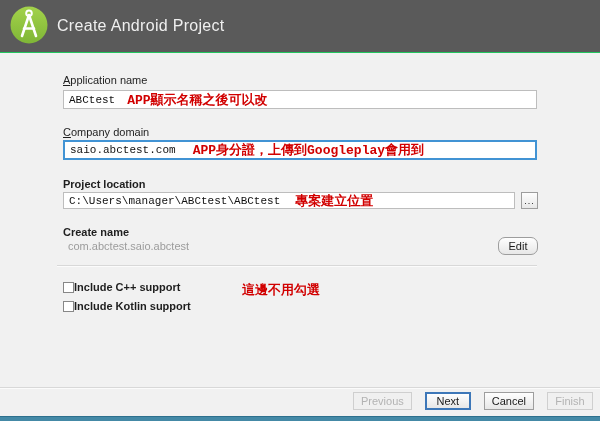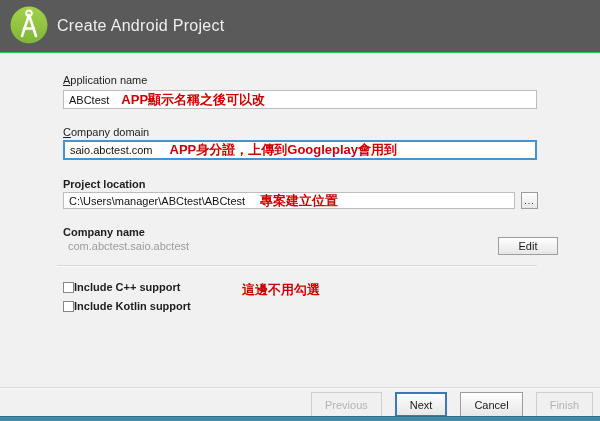--- a/index.html
+++ b/index.html
@@ -16,51 +16,51 @@
   
   .label { position:absolute; left:63px; font-size:11px; color:#1e1e1e; line-height:12px; }
   .bold { font-weight:bold; }
   .mnemonic::first-letter { text-decoration:underline; }
 
   
   .textbox {
     position:absolute; left:63px; width:474px; height:19px; box-sizing:border-box;
     background:#ffffff; border:1px solid #bdbdbd;
     display:flex; align-items:center; padding-left:5px;
-    font-size:11px; color:#111111; white-space:nowrap; overflow:hidden;
+    font-size:11px; color:#111111; white-space:nowrap; overflow:hidden;font-family:Liberation Mono, monospace;
   }
   .textbox.focused { border:2px solid #4193d4; }
   .annotation { color:#d10000; font-weight:bold; font-size:13px; white-space:nowrap; }
   .tb-ann { margin-left:12px; }
 
   .grayvalue { position:absolute; left:68px; font-size:11px; color:#9c9c9c; }
 
   
   .btn {
     box-sizing:border-box; background:linear-gradient(#fefefe,#e7e7e7);
     border:1px solid #9d9d9d; color:#1a1a1a; font-size:11px;
     display:flex; align-items:center; justify-content:center;
     font-family:"Liberation Sans", sans-serif; cursor:default;
   }
   .browse-btn { position:absolute; left:521px; top:192px; width:17px; height:17px; font-size:9px; letter-spacing:1px; }
-  .edit-btn { position:absolute; left:498px; top:237px; width:60px; height:18px; }
+  .edit-btn { position:absolute; left:498px; top:237px; width:40px; height:18px;border-radius:7px; }
 
   .divider { position:absolute; height:1px; background:#d8d8d8; box-shadow:0 1px 0 #fbfbfb; }
   .divider.mid { left:57px; top:265px; width:480px; }
   .divider.footer-line { left:0; top:387px; width:600px; }
 
   
   .check-row { position:absolute; left:63px; display:flex; align-items:center; }
   .checkbox { width:11px; height:11px; box-sizing:border-box; background:#ffffff; border:1px solid #878787; }
   .check-label { font-size:11px; font-weight:bold; color:#1e1e1e; }
   .check-ann { position:absolute; left:242px; top:281px; }
 
   
   .footer-buttons { position:absolute; top:392px; right:7px; display:flex; gap:13px; }
-  .footer-buttons .btn { height:25px; padding:0 13px; min-width:46px;text-align:center; }
+  .footer-buttons .btn { height:18px; padding:0 7px; min-width:46px;text-align:center; }
   .btn.disabled { color:#b3b3b3; border-color:#cfcfcf; background:#f0f0f0; }
   .btn.default { border:2px solid #3d77b8; }
 
   .accent-bar { position:absolute; left:0; bottom:0; width:600px; height:5px; background:#4489a6; border-top:1px solid #2d708d; box-sizing:border-box; }
 </style>
 </head>
 <body>
 
 <div class="dialog">
 
@@ -92,21 +92,21 @@
     <span class="annotation" style="margin-left:17px">APP身分證，上傳到Googleplay會用到</span>
   </div>
 
   <div class="label bold" style="top:178px">Project location</div>
   <div class="textbox" style="top:192px;width:452px;height:17px">
     <span>C:\Users\manager\ABCtest\ABCtest</span>
     <span class="annotation" style="margin-left:15px">專案建立位置</span>
   </div>
   <div class="btn browse-btn">...</div>
 
-  <div class="label bold" style="top:226px">Company name</div>
+  <div class="label bold" style="top:226px">Create name</div>
   <div class="grayvalue" style="top:240px">com.abctest.saio.abctest</div>
   <div class="btn edit-btn">Edit</div>
 
   <div class="divider mid"></div>
 
   <div class="check-row" style="top:281px">
     <span class="checkbox"></span>
     <span class="check-label">Include C++ support</span>
   </div>
   <div class="check-row" style="top:300px">

